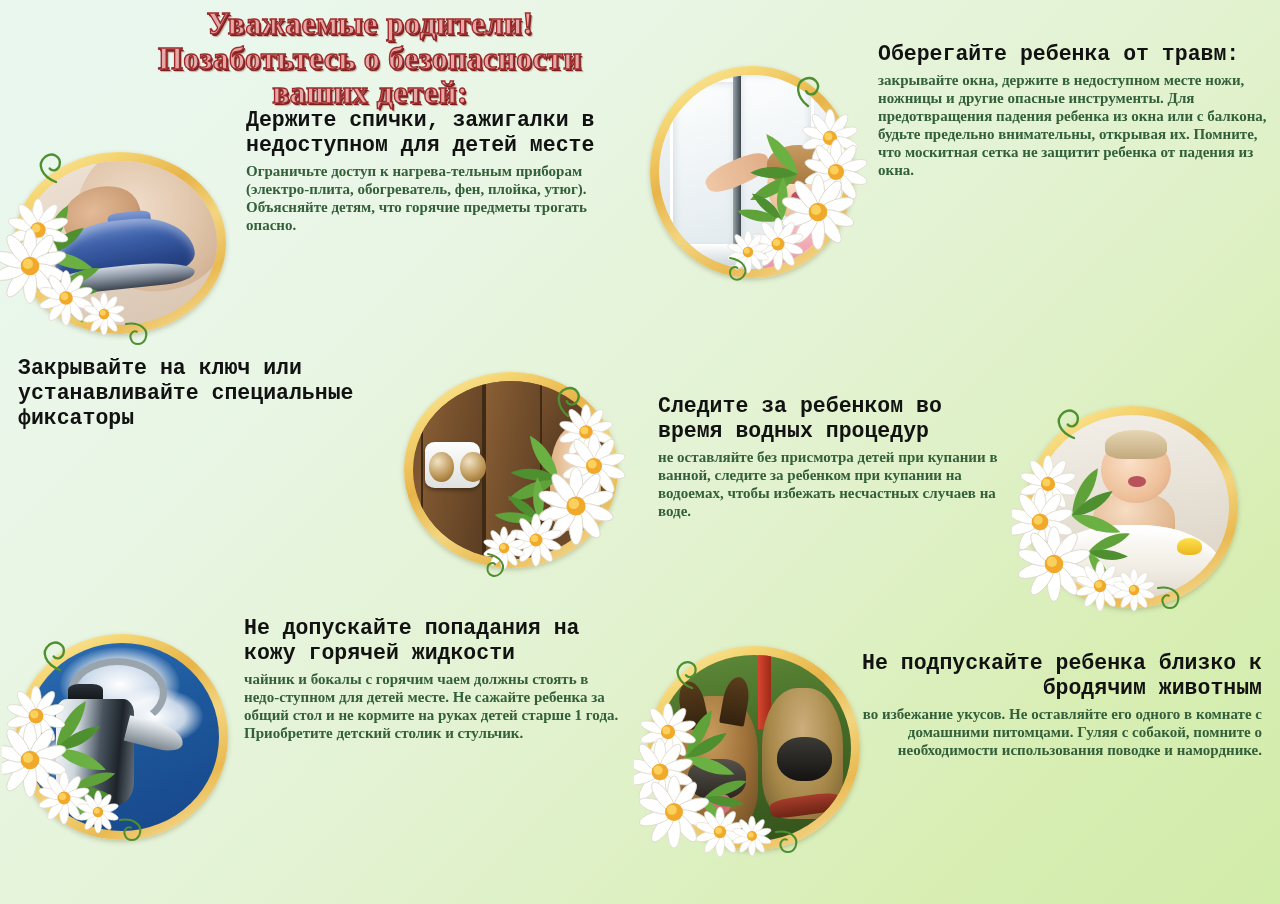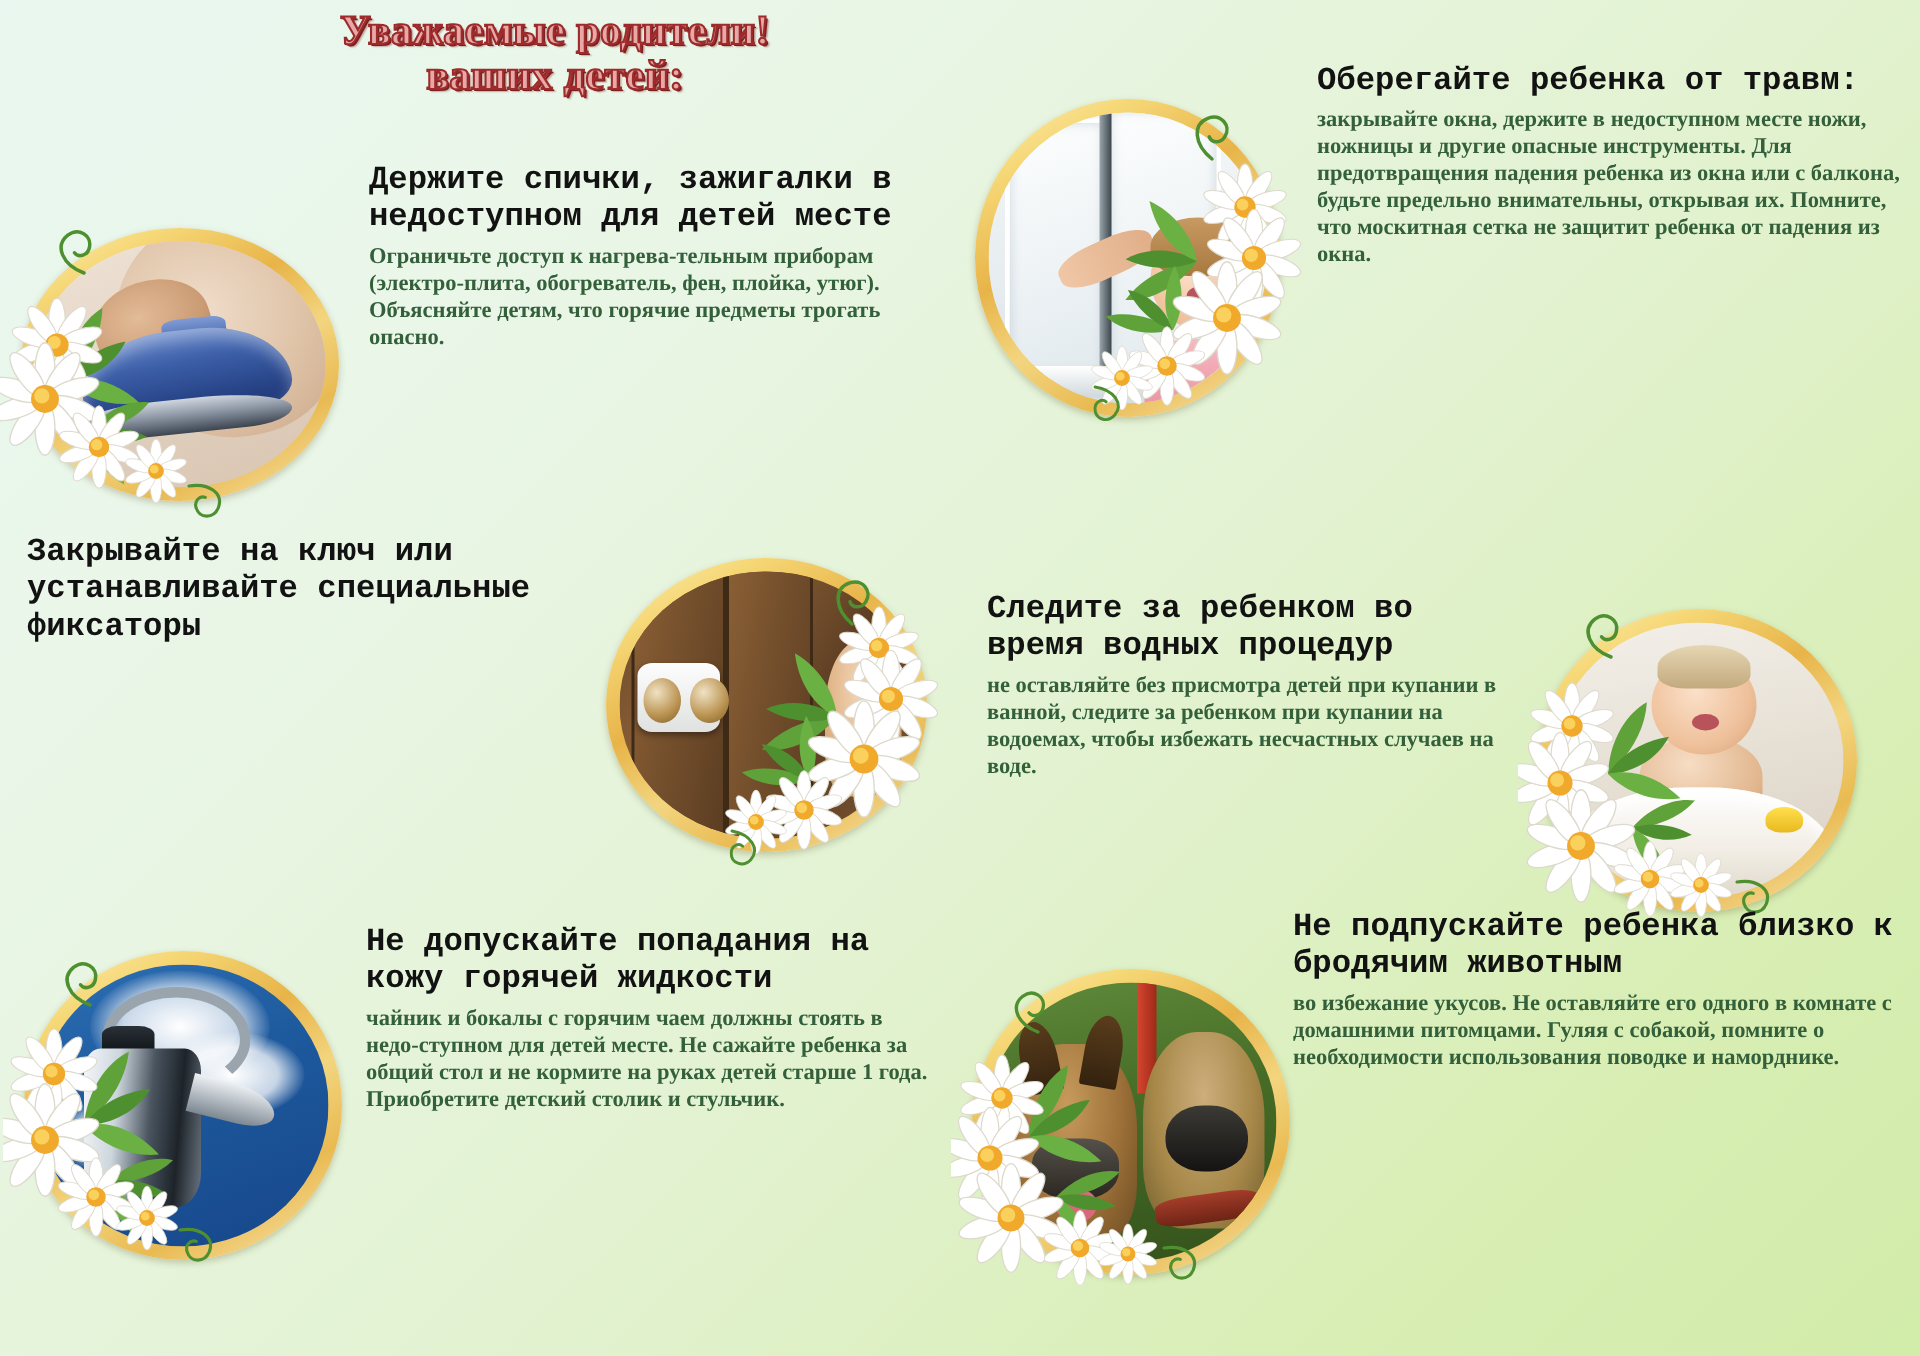--- a/index.html
+++ b/index.html
@@ -12,21 +12,21 @@
   .poster{position:absolute;inset:0;}
 
   
   .title{
     position:absolute;left:100px;top:6px;width:540px;
     text-align:center;line-height:1.08;
   }
   .title .tl{
     display:block;
     font-family:"Liberation Serif","DejaVu Serif",serif;
-    font-weight:bold;font-size:28px;letter-spacing:.3px;
+    font-weight:bold;font-size:32px;letter-spacing:.3px;
     color:#e8a8a8;
     -webkit-text-stroke:1.4px #9d2b2b;
     text-shadow:1.5px 1.5px 0 #7d1f1f, 2.5px 2.5px 1px rgba(120,30,30,.35);
     white-space:nowrap;
   }
 
   
   .blk{position:absolute;}
   .hd{
     font-weight:bold;color:#121212;
@@ -153,20 +153,21 @@
     background:linear-gradient(180deg,#a53c2a,#6d2415);border-radius:30%;transform:rotate(-8deg);}
   .dog-tongue{position:absolute;left:24%;top:74%;width:14%;height:12%;background:#d9697a;border-radius:50% 50% 60% 60%;}
 </style>
 </head>
 <body>
 
 <div class="poster">
 
   <div class="title">
     <span class="tl">Уважаемые родители!</span>
+    <span class="tl">Позаботьтесь о безопасности</span>
     <span class="tl">ваших детей:</span>
   </div>
 
   <svg width="0" height="0" style="position:absolute" aria-hidden="true">
     <defs>
       <g id="daisy">
         <g>
           <ellipse cx="0" cy="-13" rx="4.4" ry="12" fill="#ffffff" stroke="#ddd9cc" stroke-width=".6"></ellipse>
           <ellipse cx="0" cy="-13" rx="4.4" ry="12" fill="#ffffff" stroke="#ddd9cc" stroke-width=".6" transform="rotate(36)"></ellipse>
           <ellipse cx="0" cy="-13" rx="4.4" ry="12" fill="#ffffff" stroke="#ddd9cc" stroke-width=".6" transform="rotate(72)"></ellipse>
@@ -357,18 +358,18 @@
       <use href="#leafspray" transform="translate(70,166) rotate(32) scale(.8)"></use>
       <use href="#daisy" transform="translate(34,100) scale(1.15)"></use>
       <use href="#daisy" transform="translate(26,140) scale(1.35)"></use>
       <use href="#daisy" transform="translate(40,180) scale(1.45)"></use>
       <use href="#daisy" transform="translate(86,200) scale(1.0)"></use>
       <use href="#daisy" transform="translate(118,204) scale(.8)"></use>
       <use href="#curl" transform="translate(142,200) rotate(150) scale(.8)"></use>
     </svg>
   </div>
 
-  <div class="blk" style="left:862px;top:606px;width:400px;">
+  <div class="blk" style="left:862px;top:651px;width:400px;text-align:right;">
     <p class="hd">Не подпускайте ребенка близко к бродячим животным</p>
     <p class="bd">во избежание укусов. Не оставляйте его одного в комнате с домашними питомцами. Гуляя с собакой, помните о необходимости использования поводке и наморднике.</p>
   </div>
 
 </div>
 
 </body></html>

